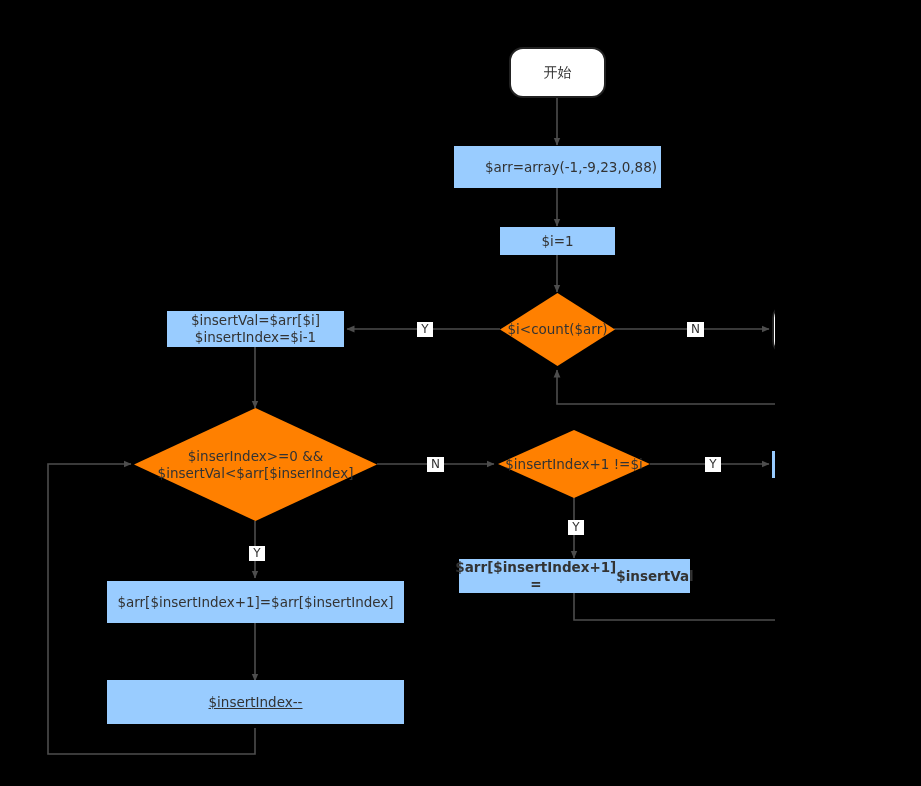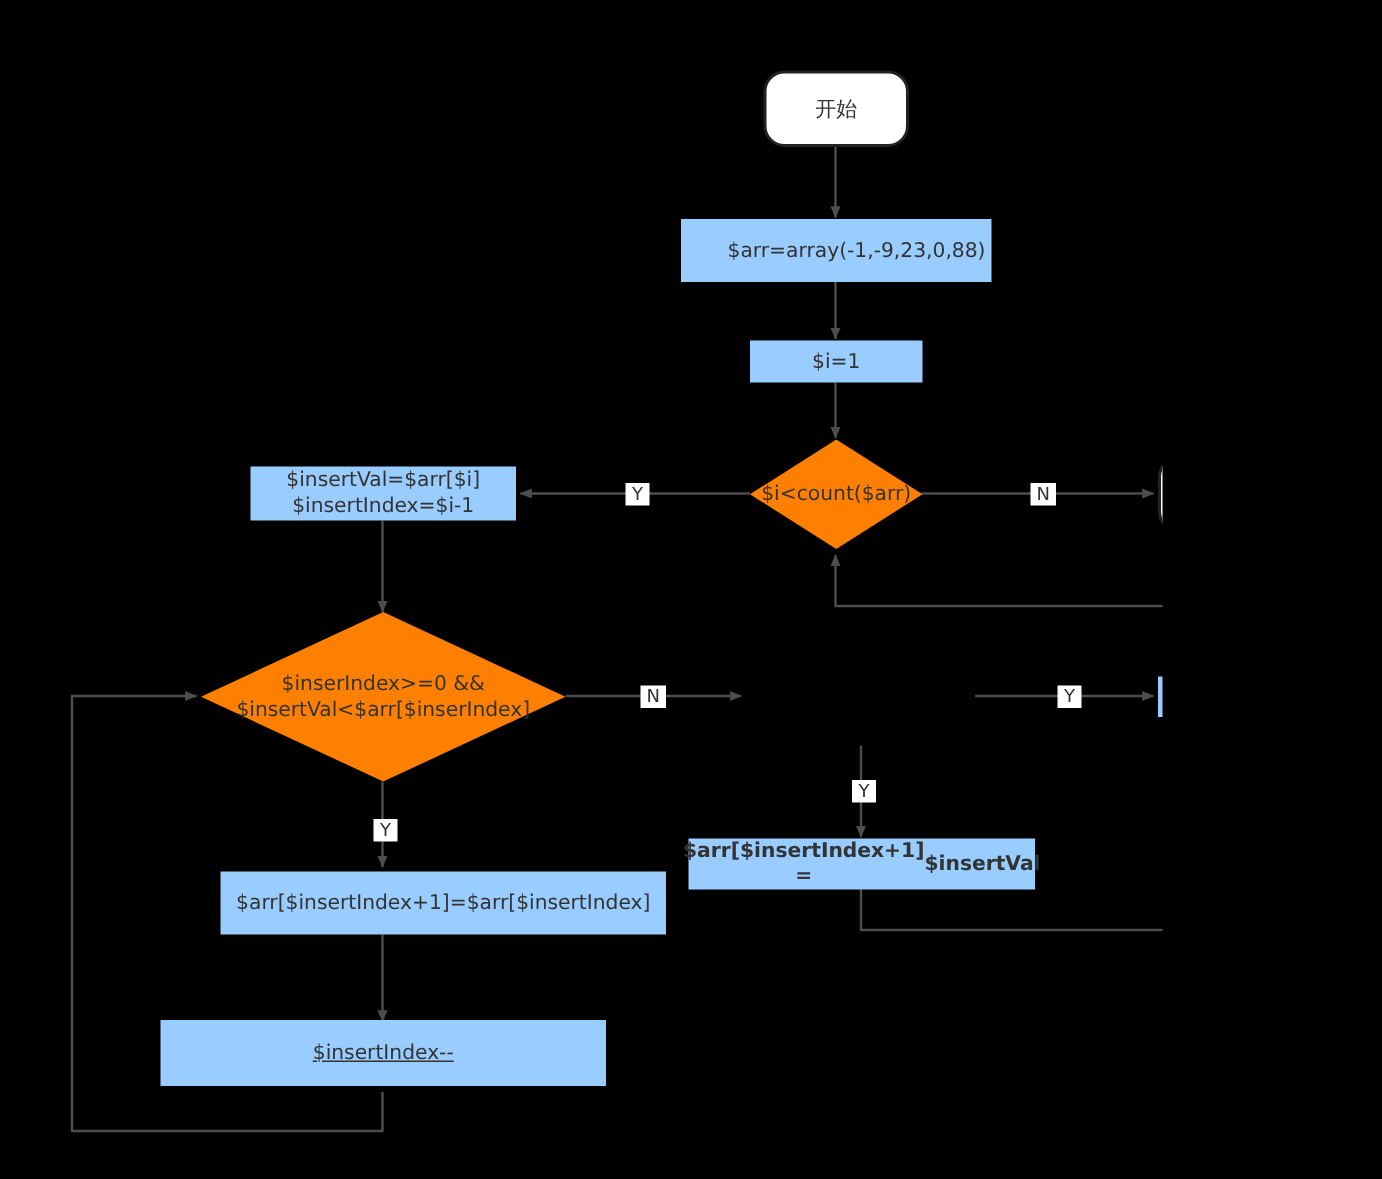--- a/index.html
+++ b/index.html
@@ -109,21 +109,21 @@
 
   <div class="node proc" style="left:500px;top:227px;width:115px;height:28px;">
     <span>$i=1</span>
   </div>
 
   <div class="node proc" style="left:167px;top:311px;width:177px;height:36px;flex-direction:column;">
     <span>$insertVal=$arr[$i]</span>
     <span>$insertIndex=$i-1</span>
   </div>
 
-  <div class="node proc" style="left:107px;top:581px;width:297px;height:42px;margin-left:40px;">
+  <div class="node proc" style="left:107px;top:581px;width:297px;height:42px;">
     <span>$arr[$insertIndex+1]=$arr[$insertIndex]</span>
   </div>
 
   <div class="node proc" style="left:107px;top:680px;width:297px;height:44px;text-decoration:underline;">
     <span>$insertIndex--</span>
   </div>
 
   <div class="node proc" style="left:459px;top:559px;width:231px;height:34px;flex-direction:row;font-weight:bold;">
     <span>$arr[$insertIndex+1] =</span>
     <span>$insertVal</span>
@@ -146,20 +146,28 @@
   <div class="dec-wrap" style="left:134px;top:408px;width:243px;height:113px;">
     <svg class="dec-shape" width="243" height="113" xmlns="http://www.w3.org/2000/svg">
       <polygon points="121.5,0 243,56.5 121.5,113 0,56.5" fill="#FF8000"></polygon>
     </svg>
     <div class="dec-label" style="flex-direction:column;">
       <span>$inserIndex&gt;=0 &amp;&amp;</span>
       <span>$insertVal&lt;$arr[$inserIndex]</span>
     </div>
   </div>
 
+  <div class="dec-wrap" style="left:498px;top:430px;width:152px;height:68px;">
+    <svg class="dec-shape" width="152" height="68" xmlns="http://www.w3.org/2000/svg">
+      <polygon points="76,0 152,34 76,68 0,34" fill="#FF8000"></polygon>
+    </svg>
+    <div class="dec-label">
+      <span>$insertIndex+1 !=$i</span>
+    </div>
+  </div>
 
   <div class="elabel" style="left:417px;top:322px;width:12px;">Y</div>
 
   <div class="elabel" style="left:687px;top:322px;width:13px;">N</div>
 
   <div class="elabel" style="left:427px;top:457px;width:13px;">N</div>
 
   <div class="elabel" style="left:249px;top:546px;width:12px;">Y</div>
 
   <div class="elabel" style="left:705px;top:457px;width:12px;">Y</div>

